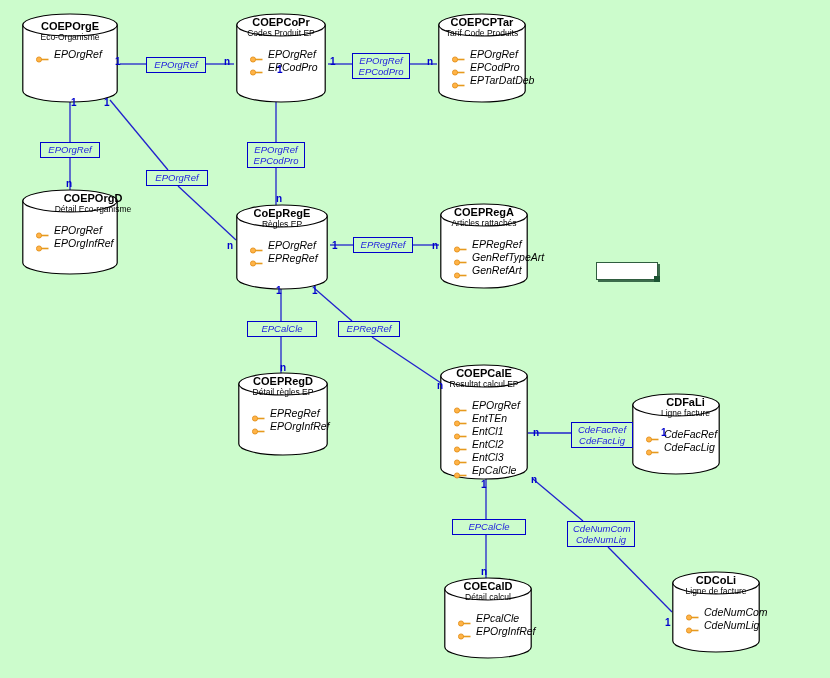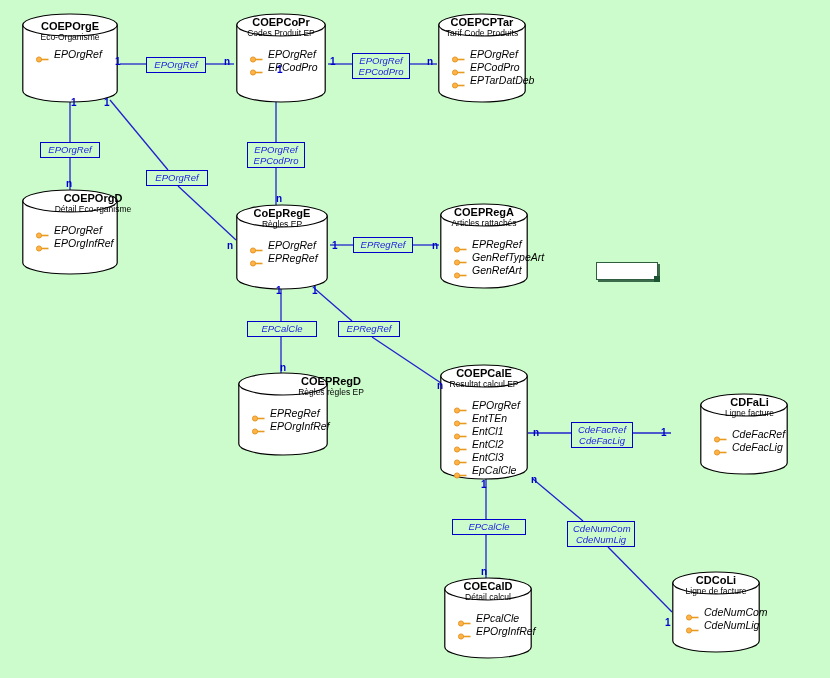--- a/index.html
+++ b/index.html
@@ -312,23 +312,23 @@
               </svg></div>
             <div class="fname">GenRefArt</div>
           </div>
         </div>
       </div>
       <div class="entity" style="left: 238px; top: 373px; width: 90px; height: 82px;">
         <svg class="cyl" width="90" height="82" viewBox="0 0 90 82">
           <path d="M0.8,11 L0.8,71 A44.2,11 0 0 0 89.2,71 L89.2,11 Z" fill="#ffffff" stroke="#000000" stroke-width="1.2"></path>
           <ellipse cx="45" cy="11" rx="44.2" ry="11" fill="#ffffff" stroke="#000000" stroke-width="1.2"></ellipse>
         </svg>
-        <div class="ent-head" style="top: 2px; padding-left: 48px;">
+        <div class="ent-head" style="top: 2px;">
           <div class="ent-title">COEPRegD</div>
-          <div class="ent-sub">Règles règles EP</div>
+          <div class="ent-sub">Détail règles EP</div>
         </div>
         <div class="fields" style="top: 34px;">
           <div class="field">
             <div class="key"><svg width="13" height="7" viewBox="0 0 13 7">
                 <circle cx="3" cy="3.5" r="2.6" fill="#ffb347" stroke="#e08b14" stroke-width="0.8"></circle>
                 <line x1="5" y1="3.5" x2="12.5" y2="3.5" stroke="#e69a1e" stroke-width="1.6"></line>
               </svg></div>
             <div class="fname">EPRegRef</div>
           </div>
           <div class="field">
@@ -387,21 +387,21 @@
           </div>
           <div class="field">
             <div class="key"><svg width="13" height="7" viewBox="0 0 13 7">
                 <circle cx="3" cy="3.5" r="2.6" fill="#ffb347" stroke="#e08b14" stroke-width="0.8"></circle>
                 <line x1="5" y1="3.5" x2="12.5" y2="3.5" stroke="#e69a1e" stroke-width="1.6"></line>
               </svg></div>
             <div class="fname">EpCalCle</div>
           </div>
         </div>
       </div>
-      <div class="entity" style="left: 700px; top: 394px; width: 99px; height: 80px;">
+      <div class="entity" style="left: 632px; top: 394px; width: 99px; height: 80px; padding-left: 8px;">
         <svg class="cyl" width="88" height="80" viewBox="0 0 88 80">
           <path d="M0.8,11 L0.8,69 A43.2,11 0 0 0 87.2,69 L87.2,11 Z" fill="#ffffff" stroke="#000000" stroke-width="1.2"></path>
           <ellipse cx="44" cy="11" rx="43.2" ry="11" fill="#ffffff" stroke="#000000" stroke-width="1.2"></ellipse>
         </svg>
         <div class="ent-head" style="top: 2px;">
           <div class="ent-title">CDFaLi</div>
           <div class="ent-sub">Ligne facture</div>
         </div>
         <div class="fields" style="top: 34px;">
           <div class="field">

